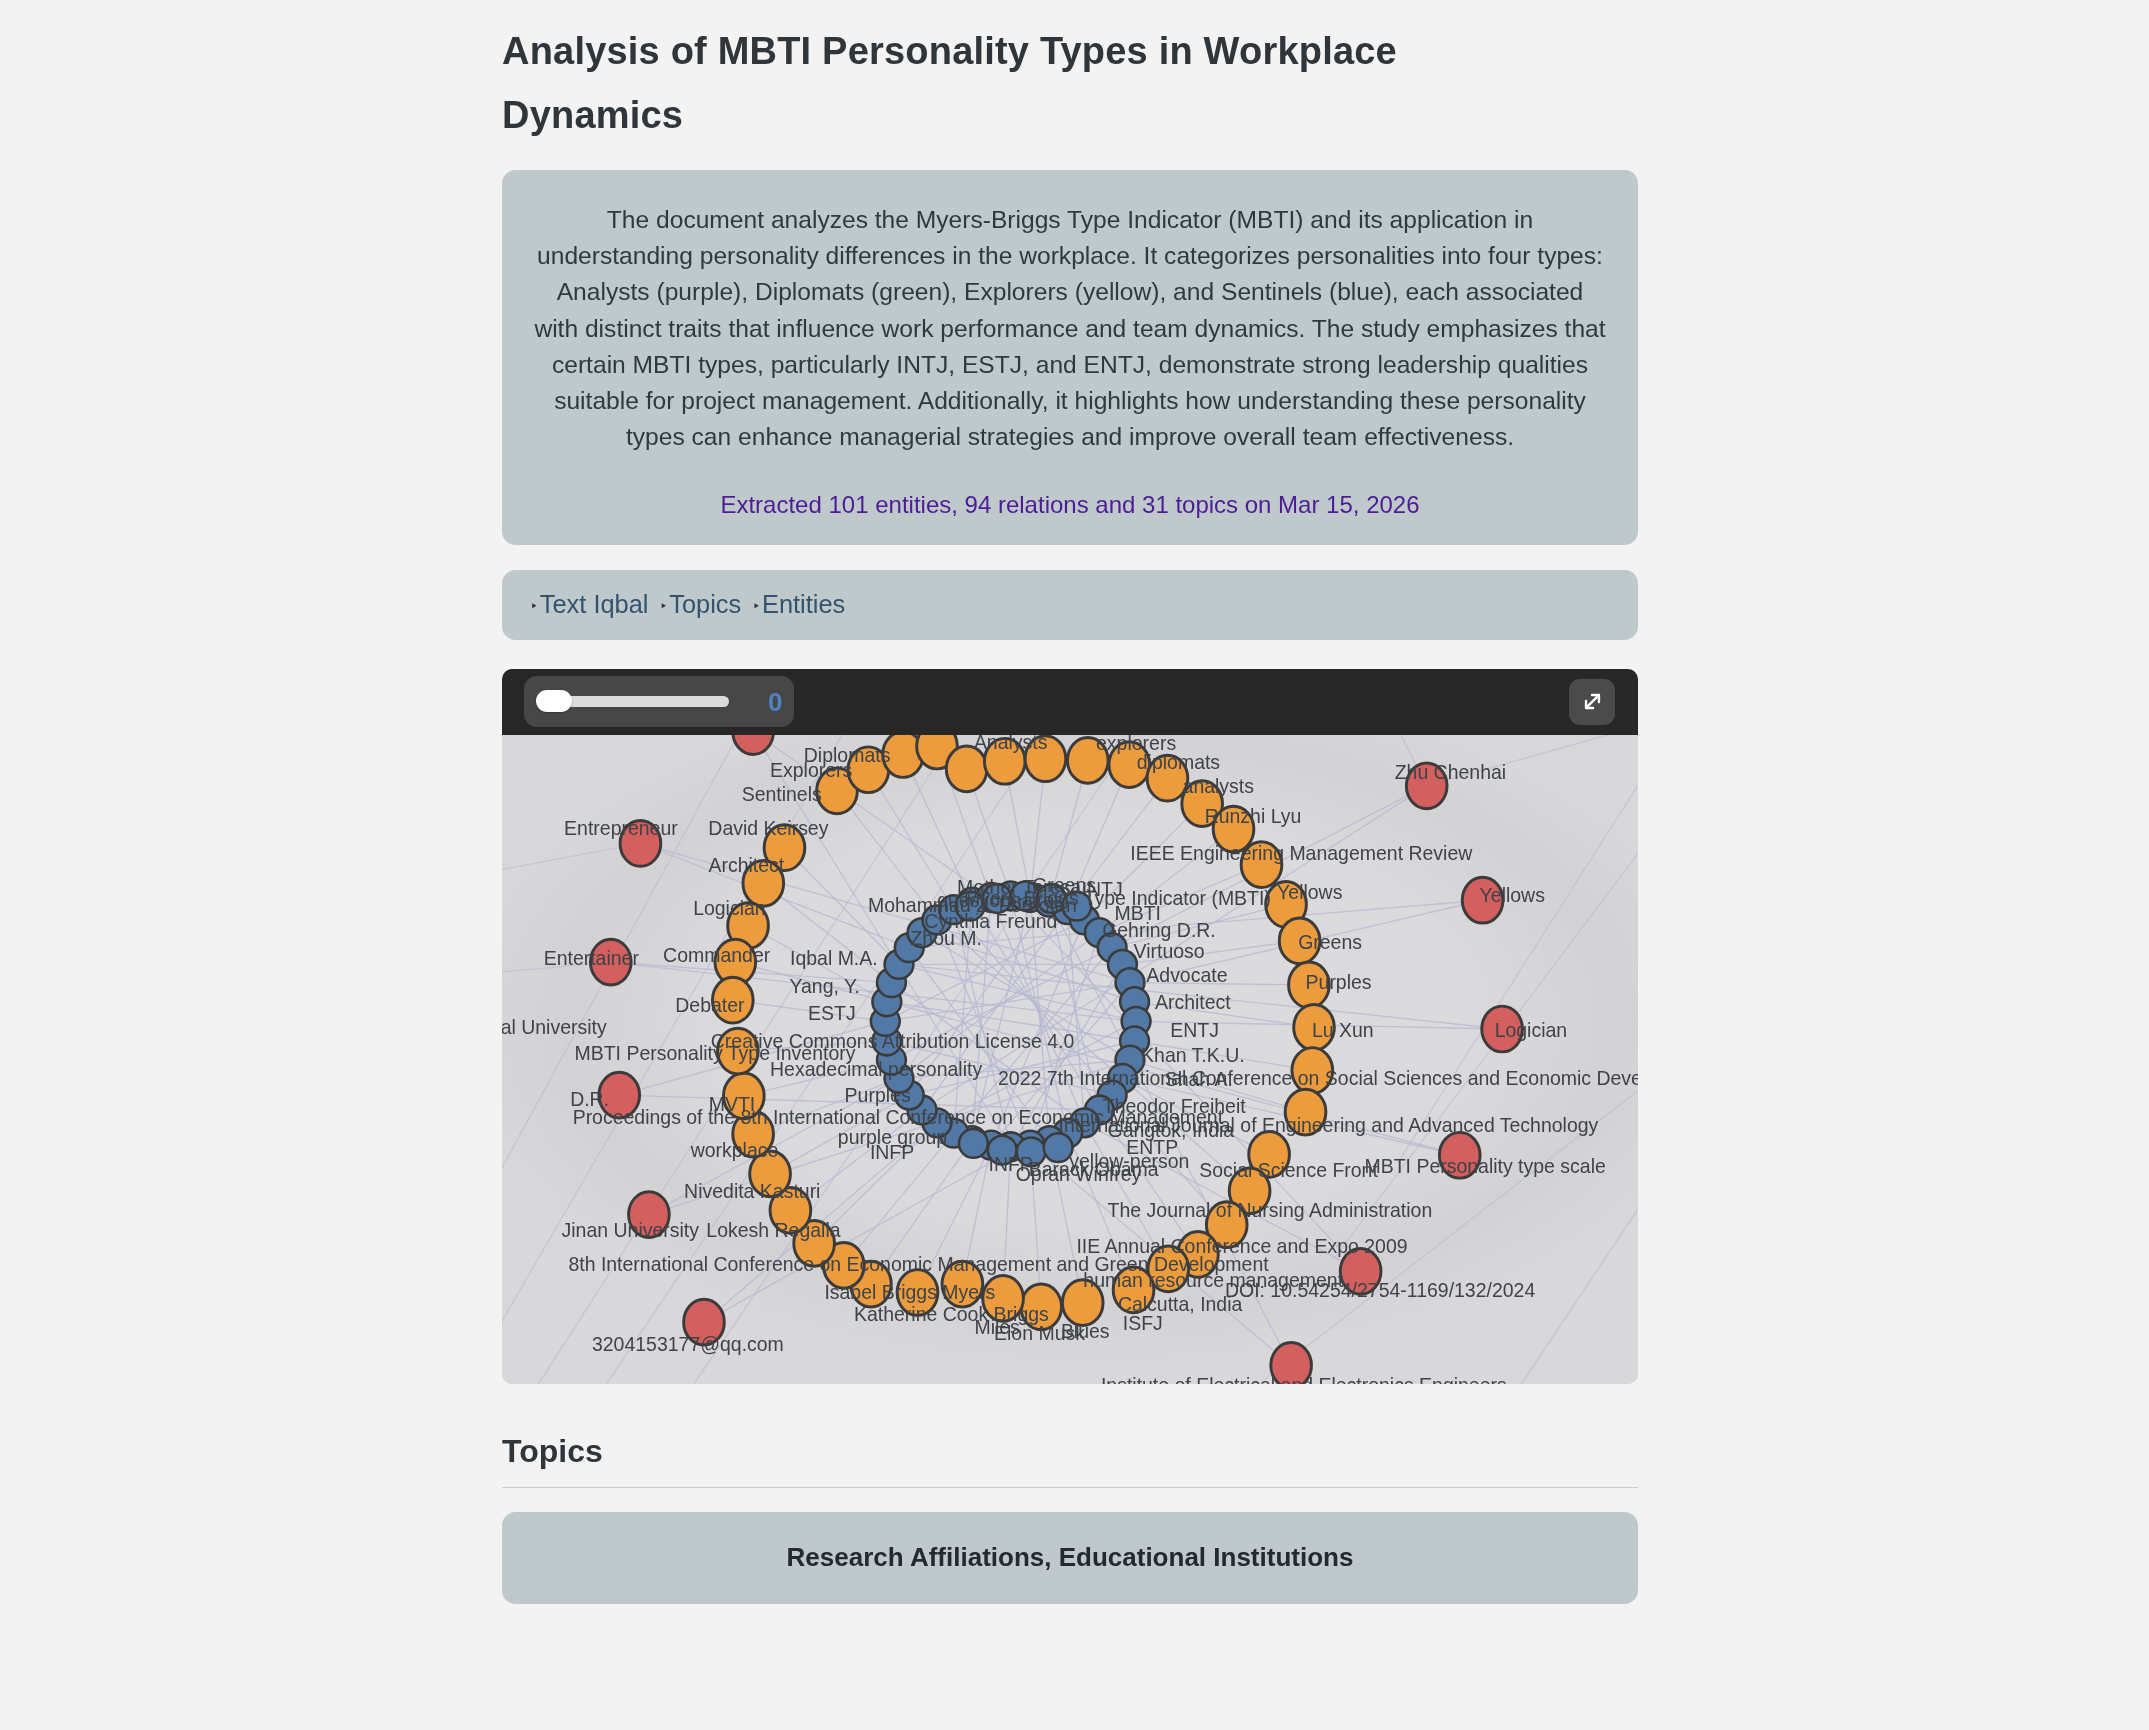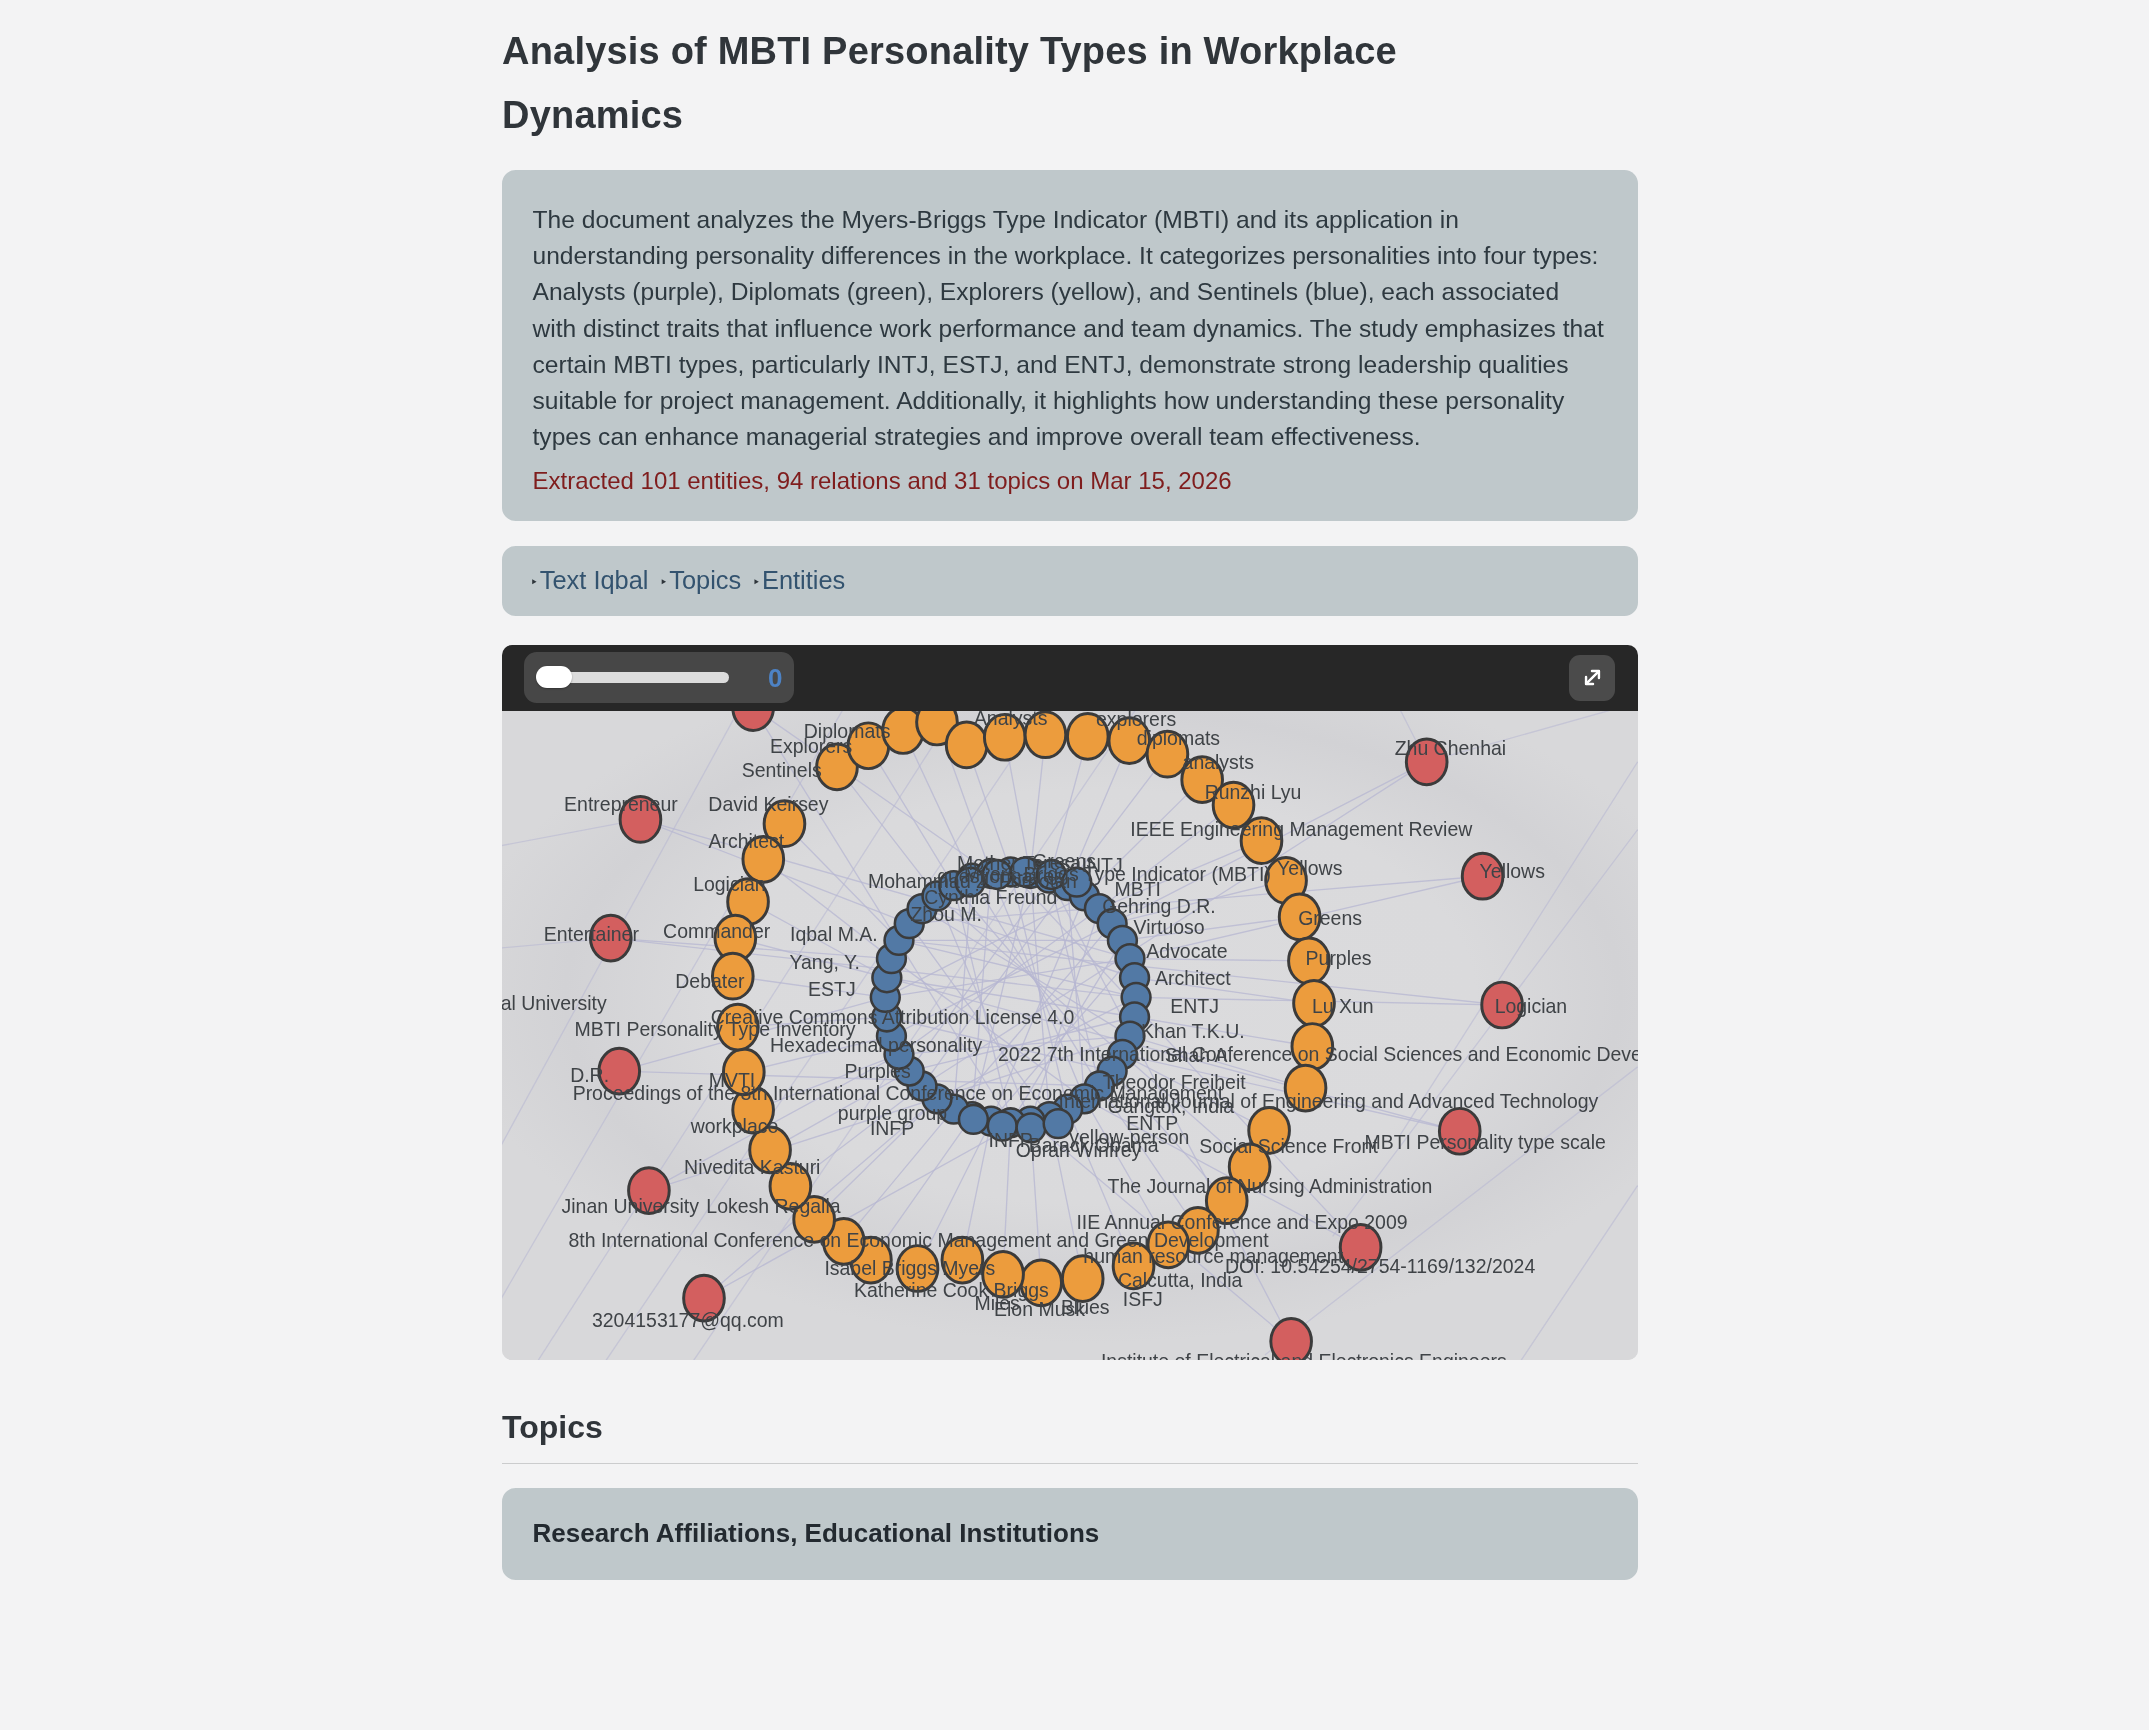--- a/index.html
+++ b/index.html
@@ -8,24 +8,24 @@
     background:#f3f3f4;
     font-family:"Liberation Sans", sans-serif;
     color:#2f353b;
   }
   .content{width:1136px;margin-left:502px;padding-top:20.3px;}
   h1.page-title{
     font-size:38px;line-height:1.68;font-weight:700;color:#30353a;
     margin:0 0 22px 0;max-width:1000px;letter-spacing:0.2px;
   }
   .card{
-    background:#bfc8cb;border-radius:13.6px;padding:25.4px 30.5px;
+    background:#bfc8cb;border-radius:13.6px;padding:25.4px 30.5px;text-align:center;
   }
   .summary-text{font-size:24.6px;line-height:1.47;color:#2e3940;margin:6.8px 0 0 0;}
-  .summary-stats{font-size:24px;color:#7f1d1d;margin:12px 0 0 0;}
+  .summary-stats{font-size:24px;color:#4c1d95;margin:36px 0 0 0;}
   .summary-source{font-size:24px;color:#4b555d;margin:22px 0 6.8px 0;}
   .summary-source a{color:#3b5d85;text-decoration:none;}
   .nav-card{margin-top:25.4px;padding:20.3px 29px;display:flex;align-items:center;gap:12px;}
   .nav-link{font-size:25.4px;color:#33536f;text-decoration:none;display:inline-flex;align-items:center;cursor:pointer;}
   .nav-bullet{font-size:17px;color:#2e353b;margin-right:2.5px;transform:translateY(0.8px);}
   h2.section-heading{
     font-size:32px;font-weight:700;color:#30353a;margin:49px 0 0 0;
     padding-bottom:17px;border-bottom:1.7px solid #cbcccd;
   }
   .panel{margin-top:29px;border-radius:10.2px;overflow:hidden;background:#d8d8da;}

